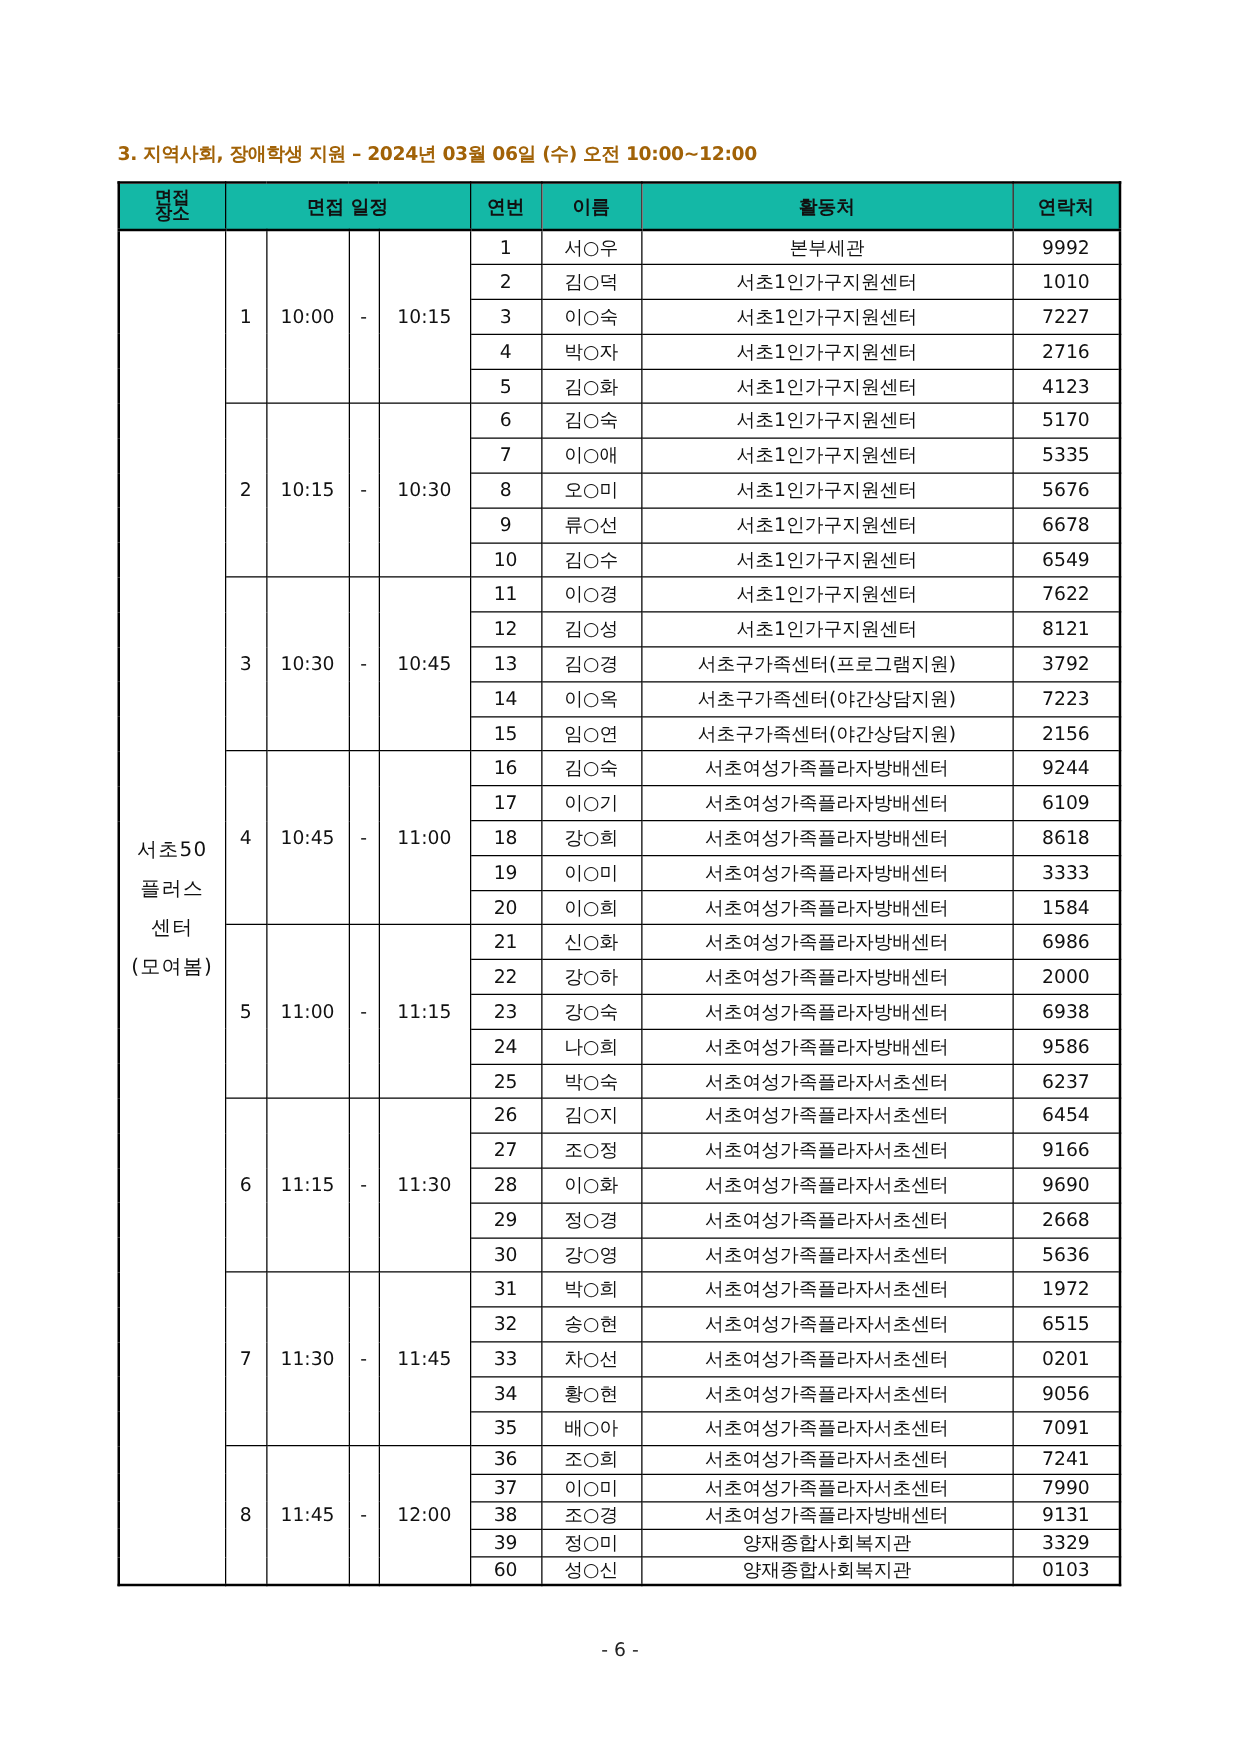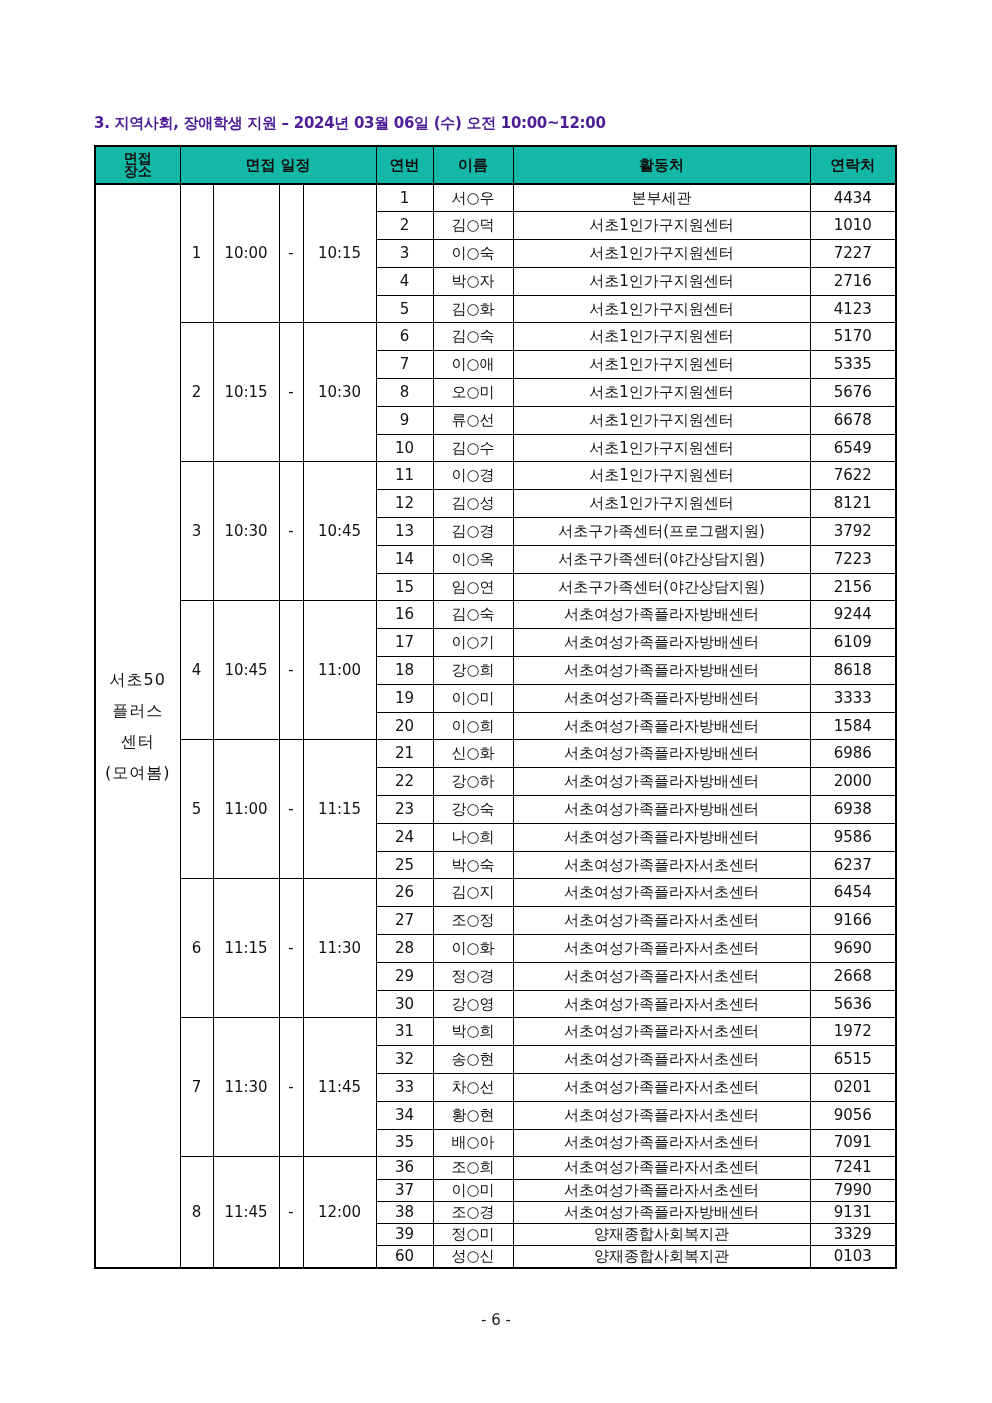--- a/index.html
+++ b/index.html
@@ -1,19 +1,19 @@
 <!DOCTYPE html>
 <html><head>
   <meta charset="utf-8">
   <style>
     html, body { margin: 0; padding: 0; background: #ffffff; }
     body { width: 992px; height: 1403px; position: relative; font-family: "DejaVu Sans", "Liberation Sans", sans-serif; color: #111; }
     .title {
       position: absolute; left: 94px; top: 114px;
-      font-size: 15px; font-weight: bold; color: #4c1d95; letter-spacing: -0.3px; white-space: nowrap;
+      font-size: 15px; font-weight: bold; color: #a16207; letter-spacing: -0.3px; white-space: nowrap;
     }
     table.sched {
       position: absolute; left: 94px; top: 145px;
       border-collapse: collapse; table-layout: fixed;
       border: 2.5px solid #000;
       font-size: 15px;
     }
     table.sched td, table.sched th {
       border: 1px solid #000; padding: 0; text-align: center; vertical-align: middle;
       overflow: hidden; white-space: nowrap; line-height: 1;
@@ -61,21 +61,21 @@
   <tbody id="tbody">
       <tr class="r">
         <td class="venue" rowspan="40"><span>서초50</span><br><span>플러스</span><br><span>센터</span><br><span>(모여봄)</span></td>
         <td rowspan="5">1</td>
         <td rowspan="5">10:00</td>
         <td rowspan="5">-</td>
         <td rowspan="5">10:15</td>
         <td>1</td>
         <td>서○우</td>
         <td>본부세관</td>
-        <td>4434</td>
+        <td>9992</td>
       </tr>
       <tr class="r">
         <td>2</td>
         <td>김○덕</td>
         <td>서초1인가구지원센터</td>
         <td>1010</td>
       </tr>
       <tr class="r">
         <td>3</td>
         <td>이○숙</td>

